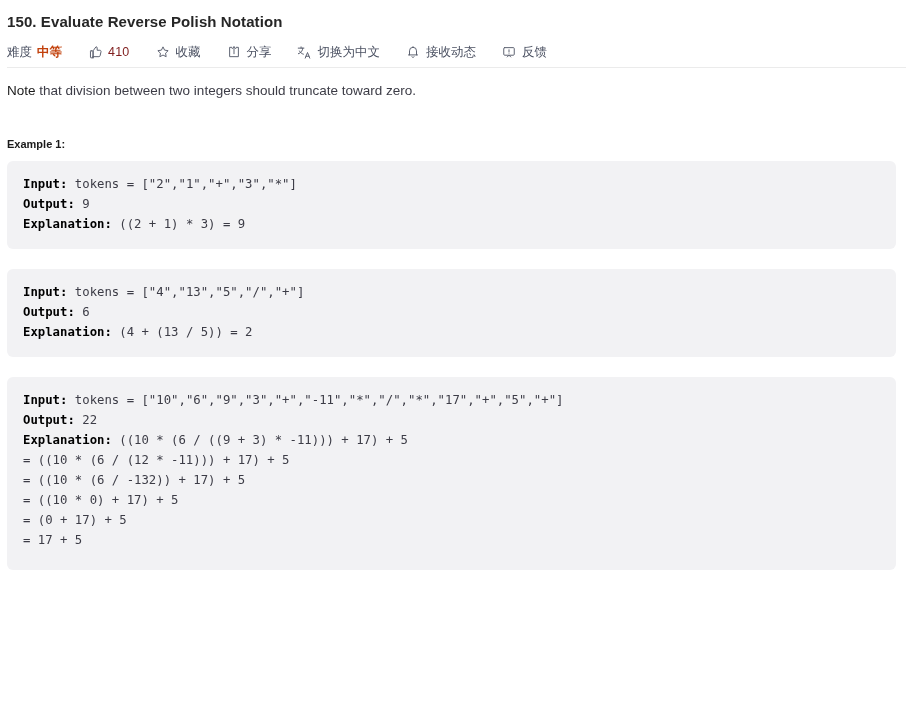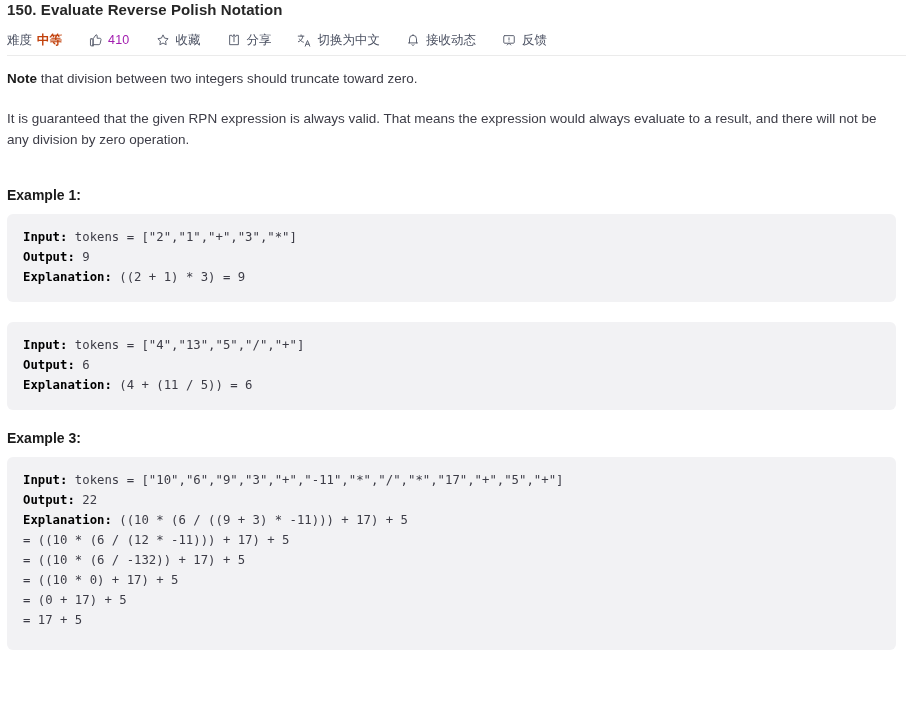--- a/index.html
+++ b/index.html
@@ -22,21 +22,21 @@
     box-sizing: border-box;
     padding: 0 6px;
   }
 
   
   .title {
     font-size: 15px;
     font-weight: bold;
     color: #262626;
     letter-spacing: 0.1px;
-    padding-top: 0;
+    padding-top: 12px;
     margin: 0 0 0 1px;
     line-height: 20px;
   }
 
   
   .toolbar {
     display: flex;
     align-items: center;
     height: 30px;
     margin-top: 5px;
@@ -64,49 +64,49 @@
   .tb-ico {
     display: inline-flex;
     align-items: center;
     justify-content: center;
     width: 15px;
     height: 15px;
     color: #5c6170;
     flex: 0 0 auto;
   }
   .tb-ico svg { display: block; }
-  .tb-count { color: #a21caf; letter-spacing: 0.2px; }
+  .tb-count { color: #7f1d1d; letter-spacing: 0.2px; }
 
   
   .content { margin-top: 12px; margin-left: 1px; }
   p.para {
     font-size: 13.5px;
     line-height: 21px;
     color: #3c3c46;
     margin: 0 0 19px 0;
     max-width: 880px;
   }
   .link {
     color: #b2b5bd;
     text-decoration: none;
   }
-  b.note { color: #1a1a1a; font-weight: bold; }
+  b.note { color: #1a1a1a; font-weight: normal; }
   code.inline {
     font-family: "DejaVu Sans Mono", "Liberation Mono", monospace;
     font-size: 11.5px;
     background: #f2f2f4;
     border-radius: 3px;
     padding: 1px 4px;
     color: #3c3c46;
     margin: 0 1px;
   }
 
   
   .ex-title {
-    font-size: 14px;
+    font-size: 11px;
     font-weight: bold;
     color: #1a1a1a;
     margin: 0 0 11px 0;
   }
   .ex-block {
     background: #f2f2f4;
     border-radius: 6px;
     padding: 13px 0 15px 0;
     margin: 0 0 20px 0;
     width: 889px;
@@ -208,43 +208,41 @@
     </div>
 
   </div>
 
   <div class="content">
 
 
 
     <p class="para"><b class="note">Note</b><span> that division between two integers should truncate toward zero.</span></p>
 
-    <p class="para">It is guaranteed that the given RPN expression is always valid. That means the expression would always evaluate to a result, and there will not be any division by zero operation.</p>
 
     <div class="spacer-before-examples"></div>
 
     <div>
       <div class="ex-title">Example 1:</div>
       <div class="ex-block">
           <pre><span class="lbl">Input:</span><span> tokens = ["2","1","+","3","*"]</span>
 <span class="lbl">Output:</span><span> 9</span>
 <span class="lbl">Explanation:</span><span> ((2 + 1) * 3) = 9</span></pre>
         </div>
     </div>
 
     <div>
       <div class="ex-block">
           <pre><span class="lbl">Input:</span><span> tokens = ["4","13","5","/","+"]</span>
 <span class="lbl">Output:</span><span> 6</span>
-<span class="lbl">Explanation:</span><span> (4 + (11 / 5)) = 6</span></pre>
+<span class="lbl">Explanation:</span><span> (4 + (13 / 5)) = 2</span></pre>
         </div>
     </div>
 
     <div>
-      <div class="ex-title">Example 3:</div>
       <div class="ex-block ex3">
           <pre><span class="lbl">Input:</span><span> tokens = ["10","6","9","3","+","-11","*","/","*","17","+","5","+"]</span>
 <span class="lbl">Output:</span><span> 22</span>
 <span class="lbl">Explanation:</span><span> ((10 * (6 / ((9 + 3) * -11))) + 17) + 5</span>
 <span>= ((10 * (6 / (12 * -11))) + 17) + 5</span>
 <span>= ((10 * (6 / -132)) + 17) + 5</span>
 <span>= ((10 * 0) + 17) + 5</span>
 <span>= (0 + 17) + 5</span>
 <span>= 17 + 5</span>
 </pre>

